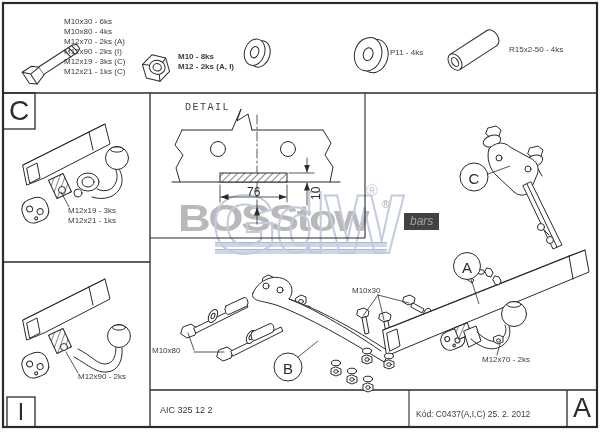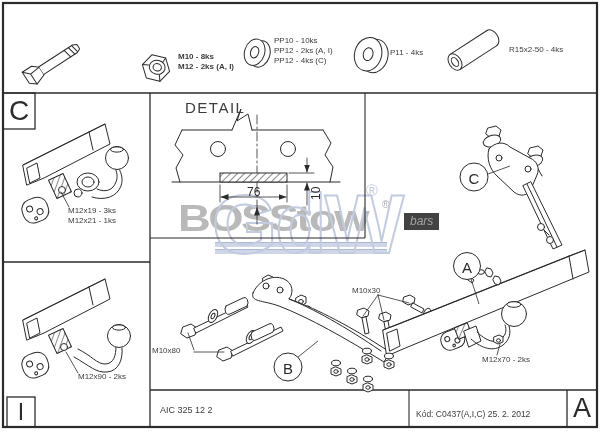--- a/index.html
+++ b/index.html
@@ -284,37 +284,40 @@
       <circle cx="467" cy="266" r="13.5" fill="#fff"></circle>
       <text x="467" y="267" text-anchor="middle" dominant-baseline="central" font-size="15" fill="#2b2b2b" stroke="none">A</text>
     </g>
     <g stroke="#2b2b2b" fill="none">
       <line x1="298" y1="357" x2="318" y2="341" stroke-width="0.8"></line>
       <circle cx="288" cy="367" r="14" fill="#fff"></circle>
       <text x="288" y="368" text-anchor="middle" dominant-baseline="central" font-size="15" fill="#2b2b2b" stroke="none">B</text>
     </g>
   </svg>
 
+  <div class="lbl" style="left:64px;top:17px;">
+    <div>M10x30 - 6ks</div>
+    <div>M10x80 - 4ks</div>
+    <div>M12x70 - 2ks (A)</div>
+    <div>M12x90 - 2ks (I)</div>
+    <div>M12x19 - 3ks (C)</div>
+    <div>M12x21 - 1ks (C)</div>
+  </div>
   <div class="lbl" style="left:178px;top:52px;font-weight:bold;">
     <div>M10 - 8ks</div>
     <div>M12 - 2ks (A, I)</div>
   </div>
-  <div class="lbl" style="left:274px;top:36px;">
-    <div>PP10 - 10ks</div>
-    <div>PP12 - 2ks (A, I)</div>
-    <div>PP12 - 4ks (C)</div>
-  </div>
   <div class="lbl" style="left:390px;top:48px;">P11 - 4ks</div>
   <div class="lbl" style="left:509px;top:45px;">R15x2-50 - 4ks</div>
 
   <div class="big-letter" style="left:3px;top:93px;width:32px;height:36px;font-size:28px;">C</div>
   <div class="big-letter" style="left:7px;top:397px;width:28px;height:30px;font-size:23px;">I</div>
   <div class="big-letter" style="left:567px;top:390px;width:30px;height:37px;font-size:27px;">A</div>
 
-  <div class="lbl" style="left:185px;top:103px;font-size:15px;letter-spacing:1.5px;">DETAIL</div>
+  <div class="lbl" style="left:185px;top:103px;font-size:10px;letter-spacing:1.5px;font-family:Liberation Mono, monospace;">DETAIL</div>
   <div class="dim-num" style="left:247px;top:185px;">76</div>
   <div class="dim-num rot90" style="left:309px;top:200px;">10</div>
 
   <div class="lbl" style="left:68px;top:206px;">
     <div>M12x19 - 3ks</div>
     <div>M12x21 - 1ks</div>
   </div>
   <div class="lbl" style="left:78px;top:372px;">M12x90 - 2ks</div>
 
   <div class="lbl" style="left:152px;top:346px;">M10x80</div>

